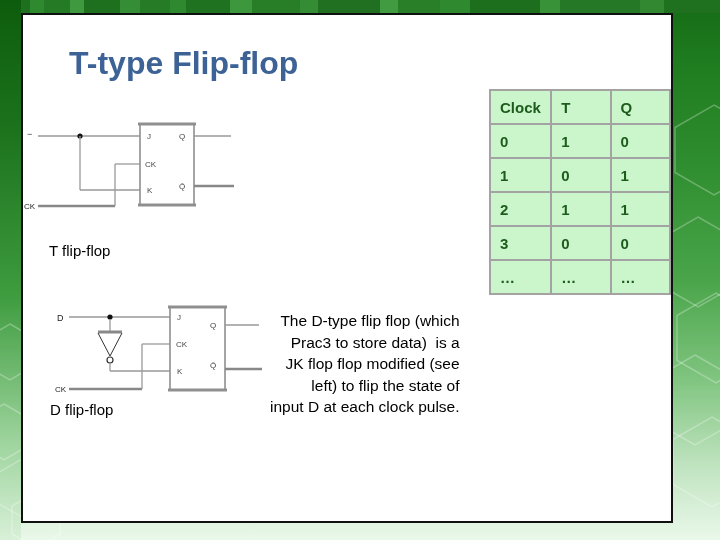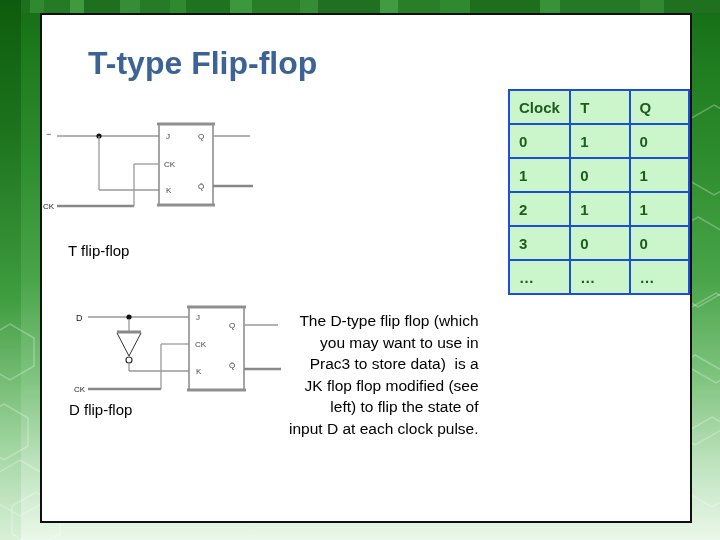--- a/index.html
+++ b/index.html
@@ -17,40 +17,40 @@
       #216f21 318px 380px,#419c41 380px 398px,#287f28 398px 440px,#2f8a2f 440px 470px,
       #1d6e1d 470px 540px,#389238 540px 560px,#257825 560px 640px,#318831 640px 664px,#1f701f 664px 720px);
   }
   .left-strip{
     position:absolute;left:0;top:0;width:21px;height:540px;
     background:linear-gradient(180deg,#0d5c0d 0%,#1d741d 25%,#3f9c3f 55%,#9ed49e 82%,#d8f0d8 100%);
   }
   .hexes{position:absolute;left:0;top:0;width:720px;height:540px;}
   .slide{
     position:absolute;left:21px;top:13px;width:652px;height:510px;
-    background:#ffffff;border:2px solid #101010;box-sizing:border-box;margin-left:19px;
+    background:#ffffff;border:2px solid #101010;box-sizing:border-box;
   }
   .title{
     position:absolute;left:46px;top:30px;margin:0;
     font-size:32px;font-weight:700;color:var(--title,#3D6296);letter-spacing:0px;
   }
   .circuit{position:absolute;}
   .circuit text{font-family:"Liberation Sans",sans-serif;}
   .caption{position:absolute;font-size:15px;color:#000;}
   .caption-t{left:26px;top:227px;}
   .caption-d{left:27px;top:386px;}
   .desc{position:absolute;font-size:15.5px;color:#000;}
   .desc div{white-space:pre;line-height:21.5px;}
   .desc-1{left:212px;top:110px;}
   .desc-2{left:247px;top:295px;text-align:right;}
   .truth{
     position:absolute;left:466px;top:74px;border-collapse:collapse;
   }
   .truth th,.truth td{
-    width:62px;height:34px;box-sizing:border-box;border:2px solid #1d4ed8;
+    width:62px;height:34px;box-sizing:border-box;border:2px solid #a3a3a3;
     background:var(--table-bg,#CBF6CB);color:var(--table-text,#1D5C1D);
     font-size:15px;font-weight:700;text-align:left;padding:0 0 0 9px;vertical-align:middle;
   }
 </style>
 </head>
 <body>
 
 <div class="stage">
   <div class="top-band"></div>
   <div class="left-strip"></div>
@@ -122,21 +122,20 @@
       <text x="163" y="26" font-size="8" fill="#444">Q</text>
       <line x1="178" y1="23" x2="212" y2="23" stroke="#999" stroke-width="1.3"></line>
       <text x="163" y="66" font-size="8" fill="#444">Q̄</text>
       <line x1="178" y1="67" x2="215" y2="67" stroke="#888" stroke-width="2.5"></line>
     </svg>
 
     <div class="caption caption-d">D flip-flop</div>
 
     <div class="desc desc-2">
       <div>The D-type flip flop (which</div>
-      <div>you may want to use in</div>
       <div>Prac3 to store data)  is a</div>
       <div>JK flop flop modified (see</div>
       <div>left) to flip the state of</div>
       <div>input D at each clock pulse.</div>
     </div>
 
     <table class="truth">
       <thead>
         <tr>
           <th>Clock</th>

